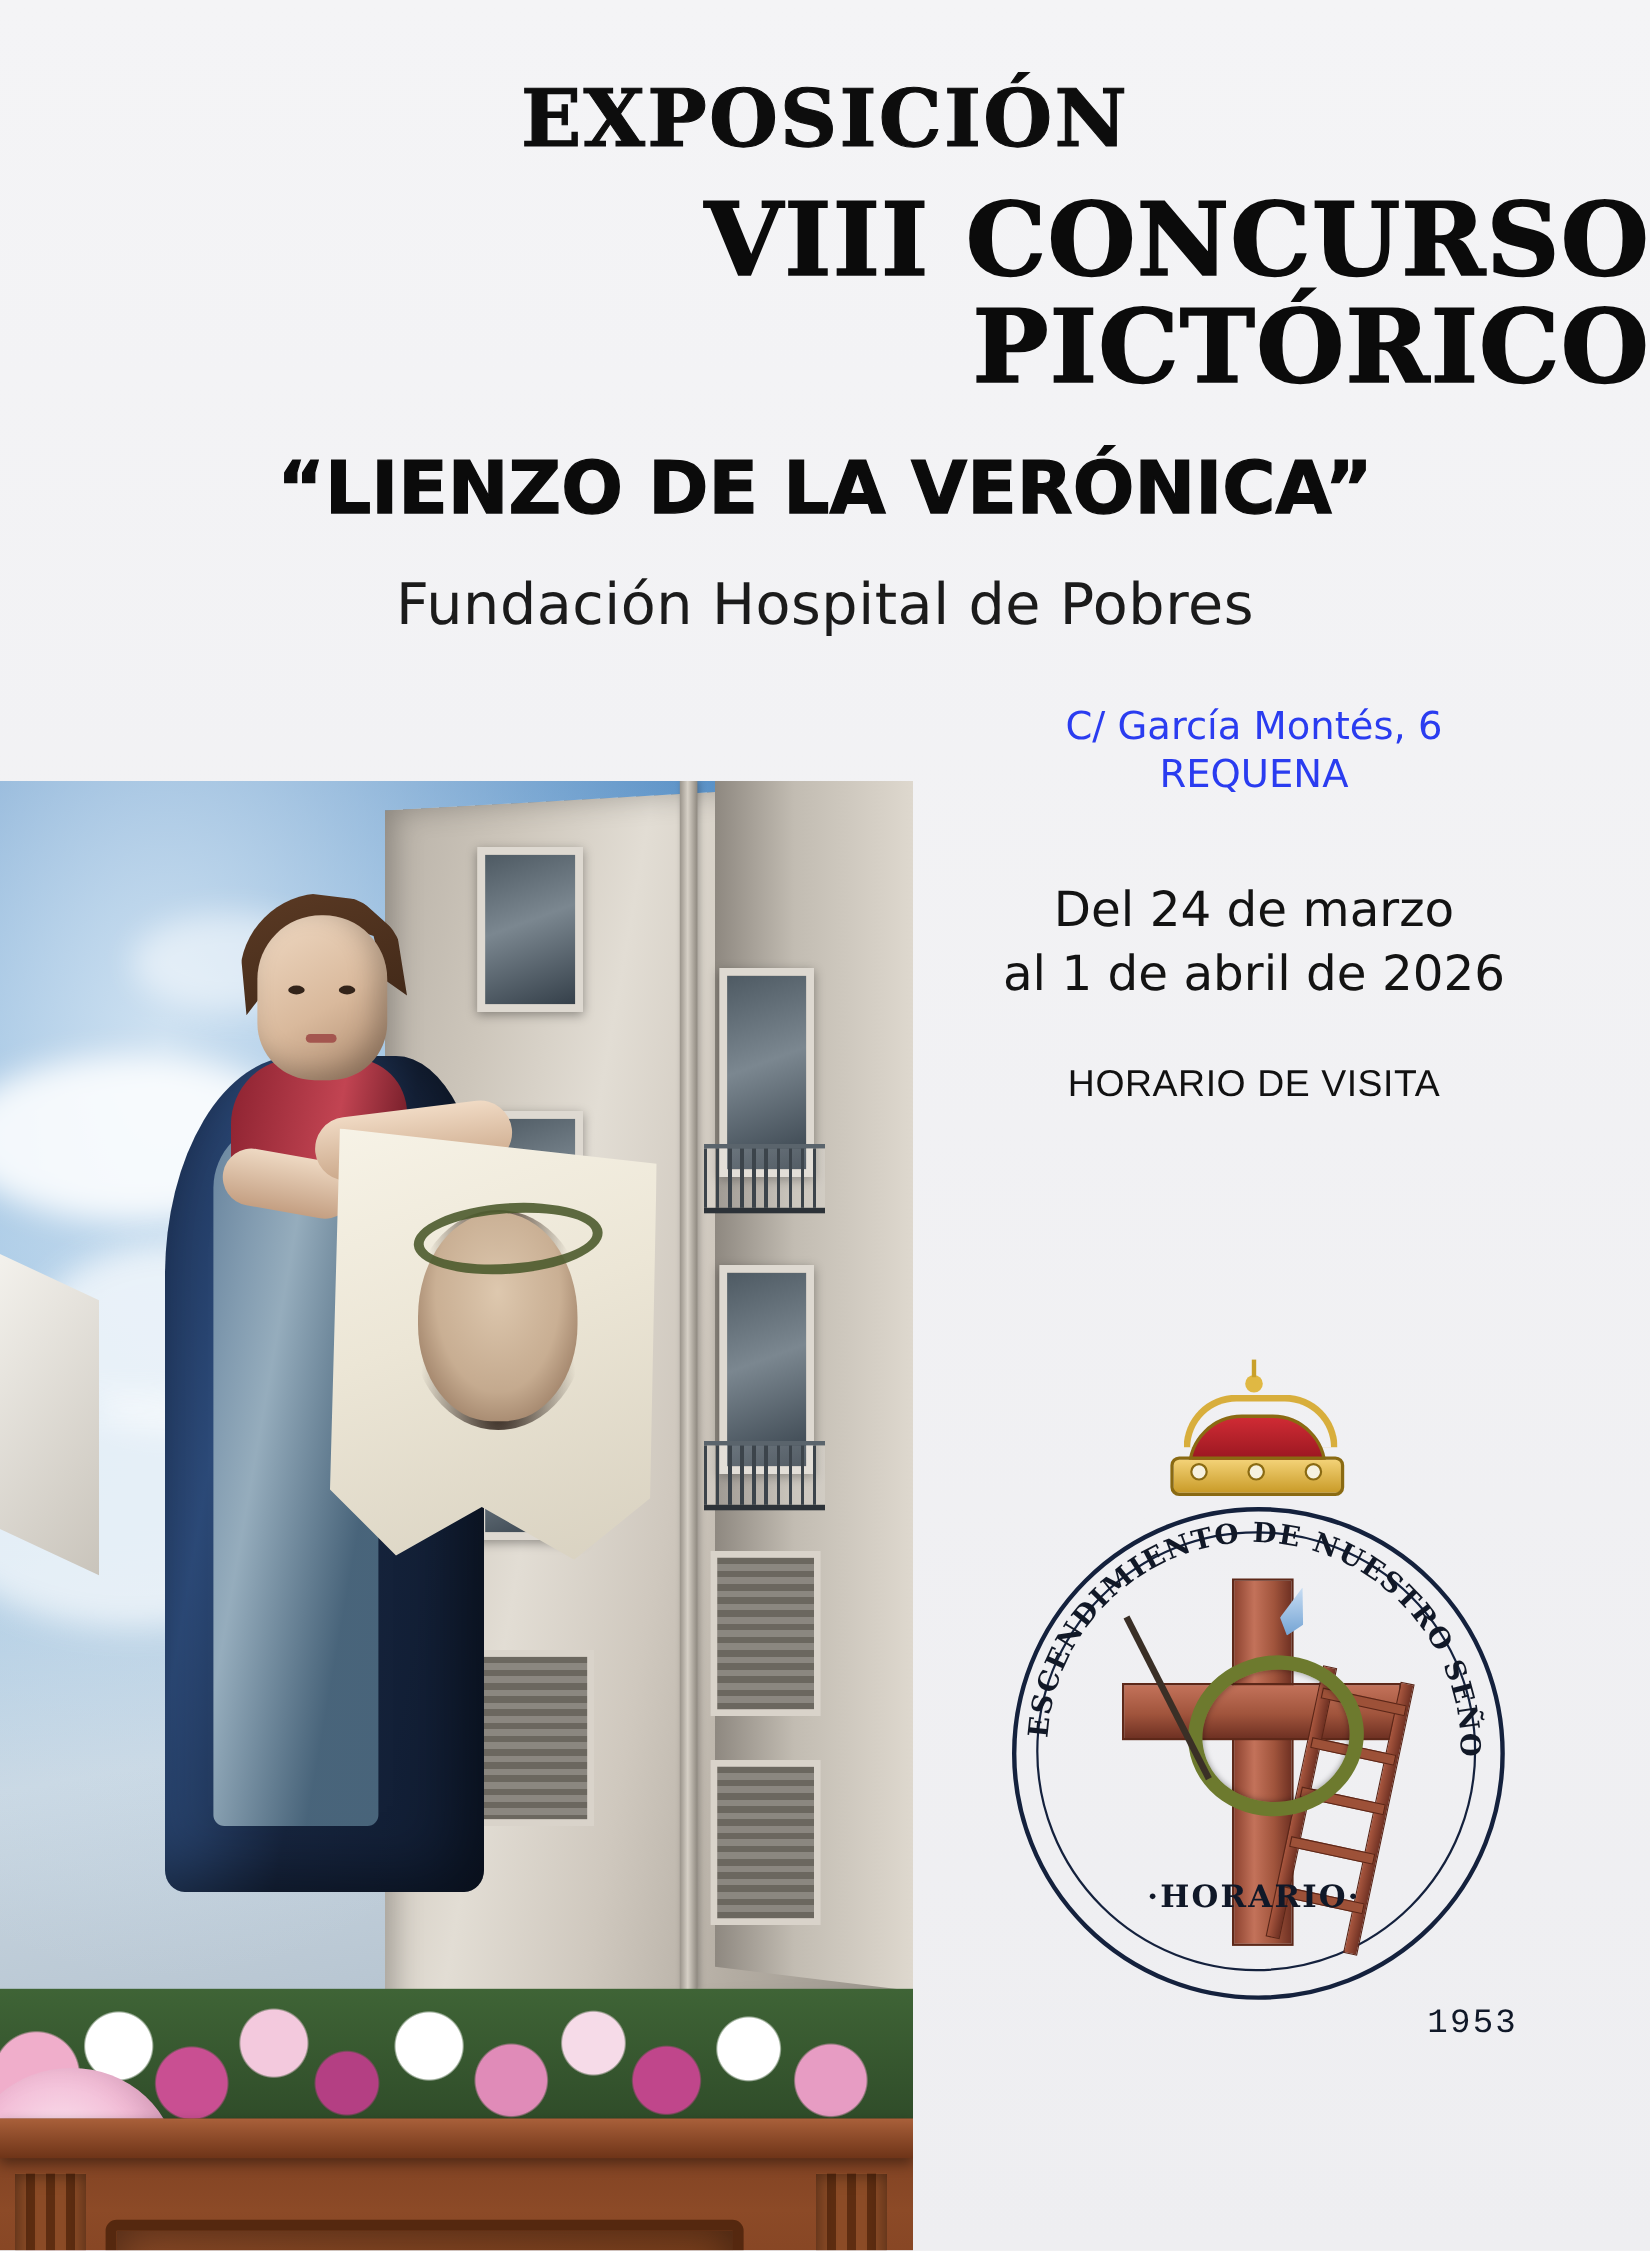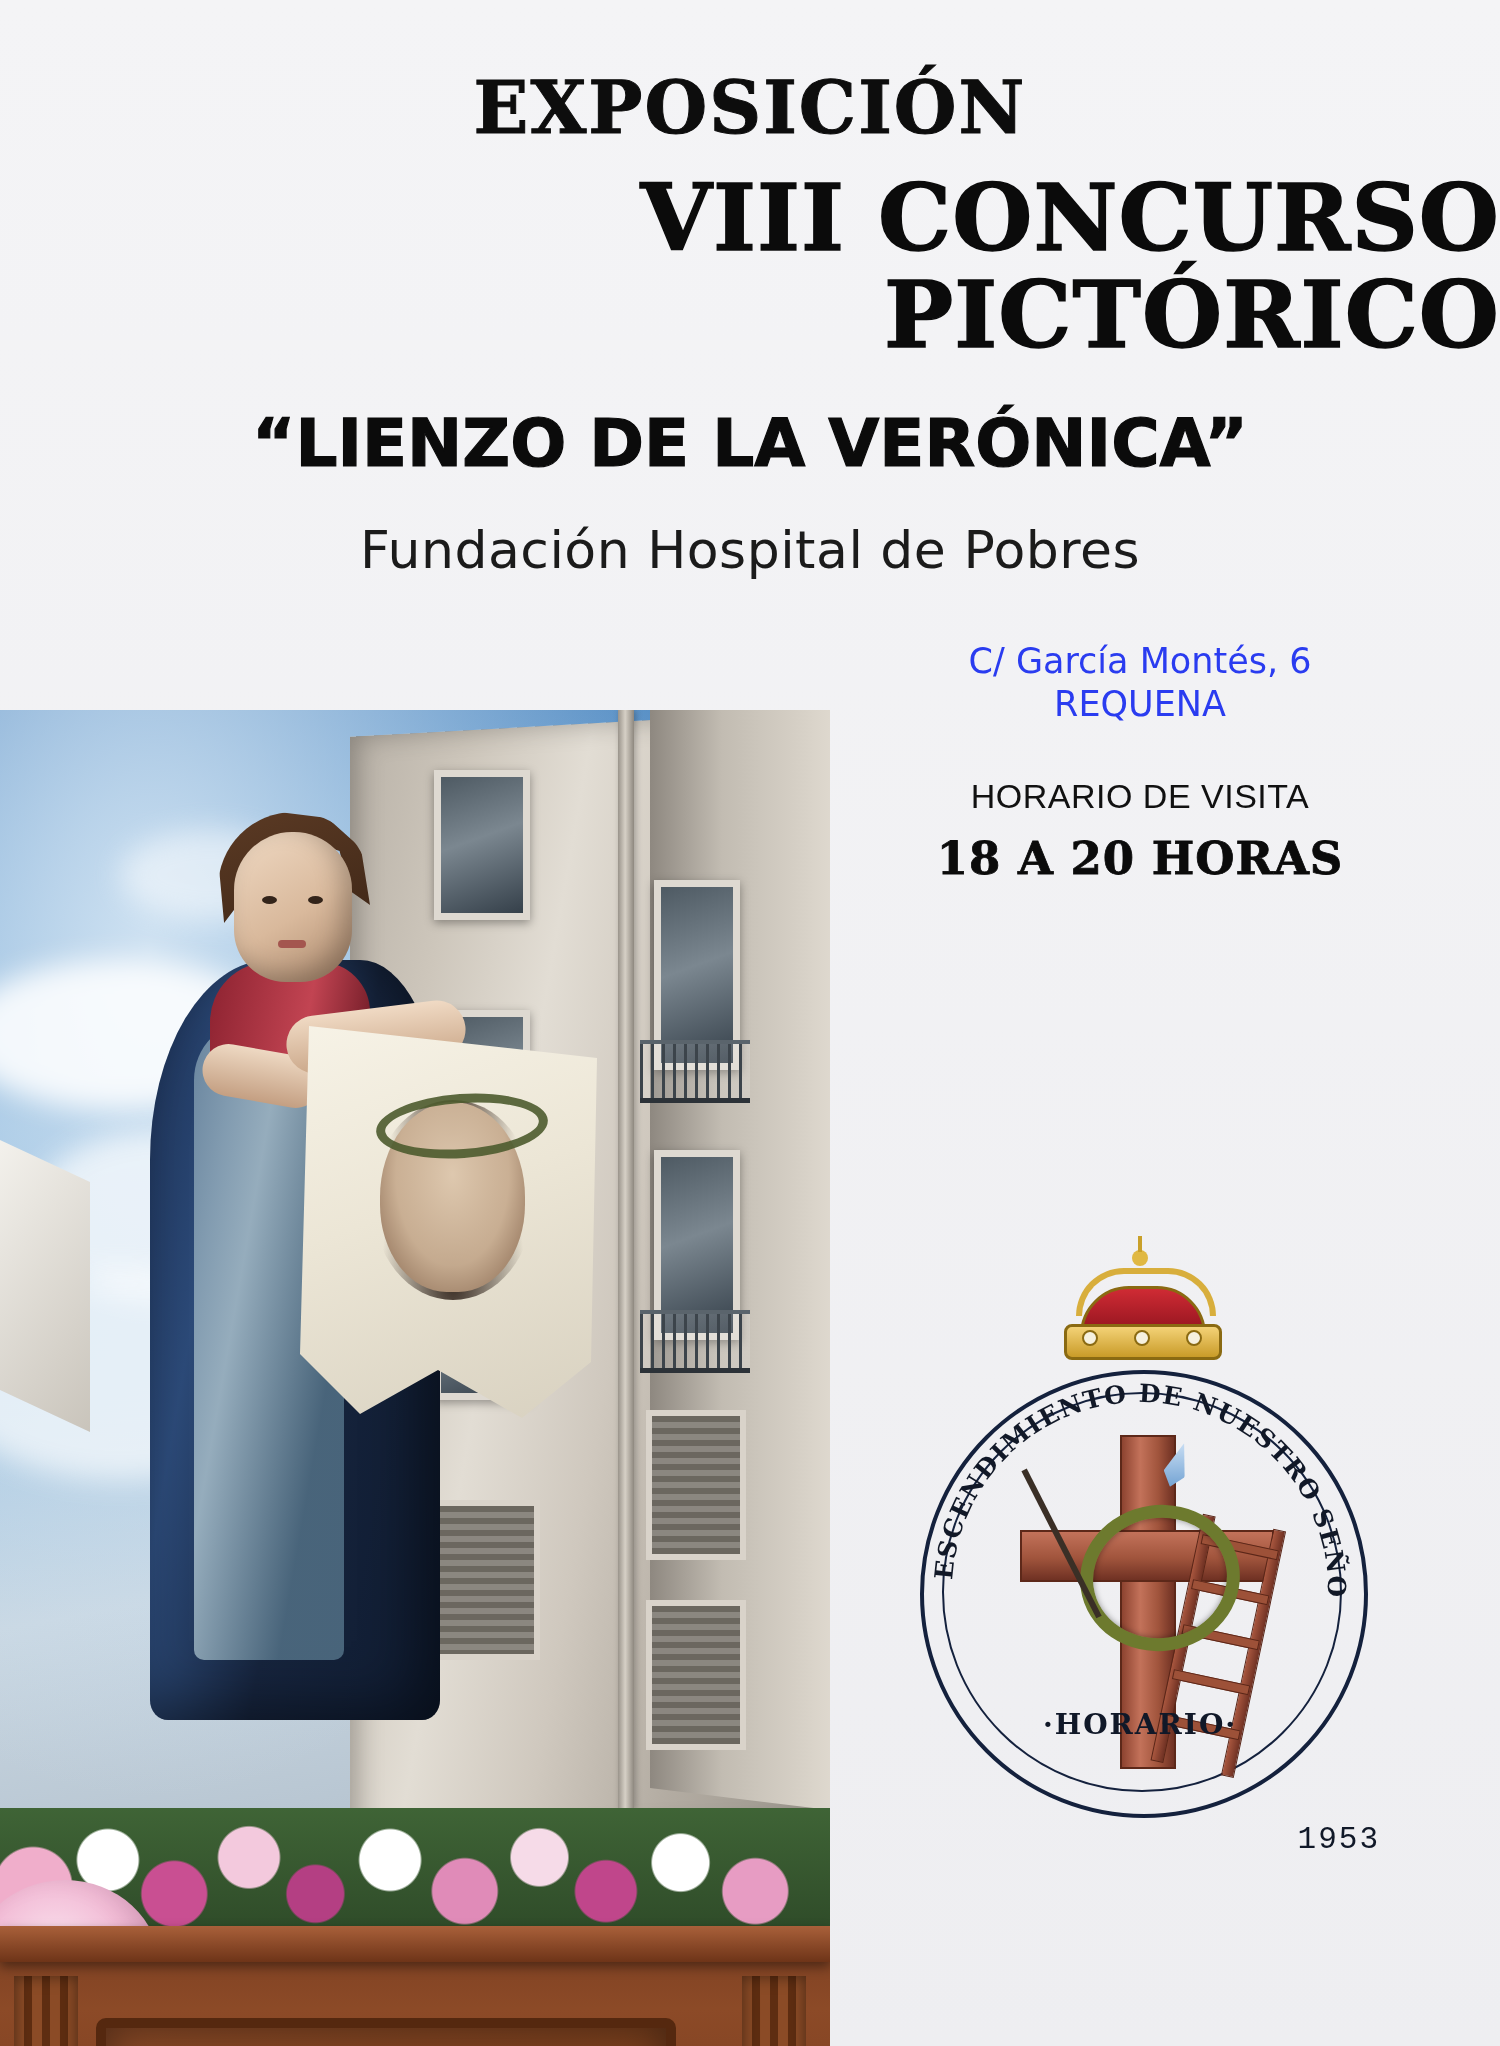--- a/index.html
+++ b/index.html
@@ -682,22 +682,25 @@
       <div class="anda-panel"></div>
 
     </div>
   </div>
 
   <div class="info-col">
     <div class="t-address">
       <div>C/ García Montés, 6</div>
       <div>REQUENA</div>
     </div>
+    <div class="t-dates">
+      <div>Del 24 de marzo</div>
+      <div>al 1 de abril de 2026</div>
+    </div>
     <div class="t-horario-label">HORARIO DE VISITA</div>
-    <div class="t-horario-value">18 A 20 HORAS</div>
   </div>
 
   <div class="emblem">
     <div class="crown">
       <div class="crown-arch"></div>
       <div class="crown-orb"></div>
       <div class="crown-cross"></div>
       <div class="crown-cap"></div>
       <div class="crown-band"></div>
       <div class="crown-jewel" style="left:32px;"></div>

